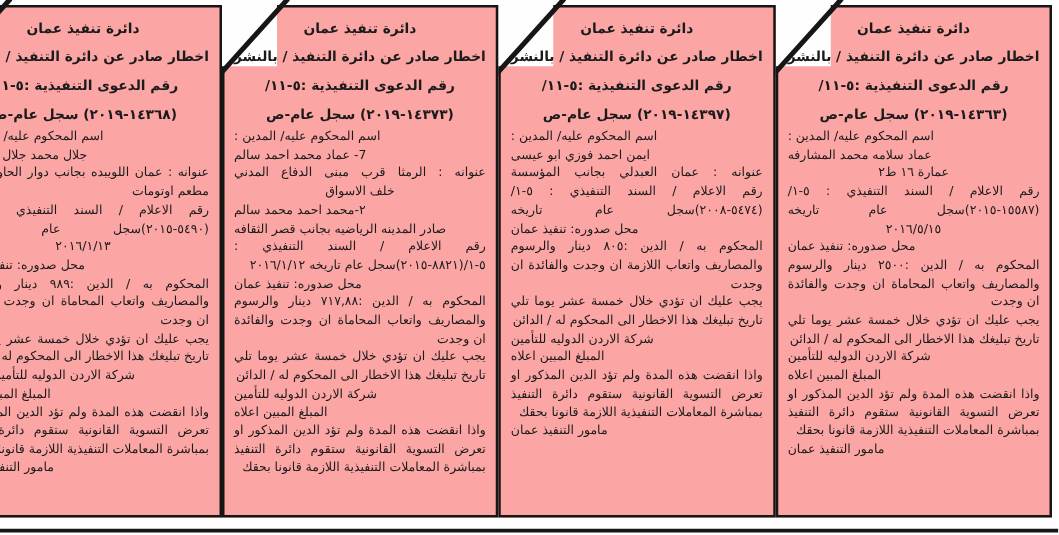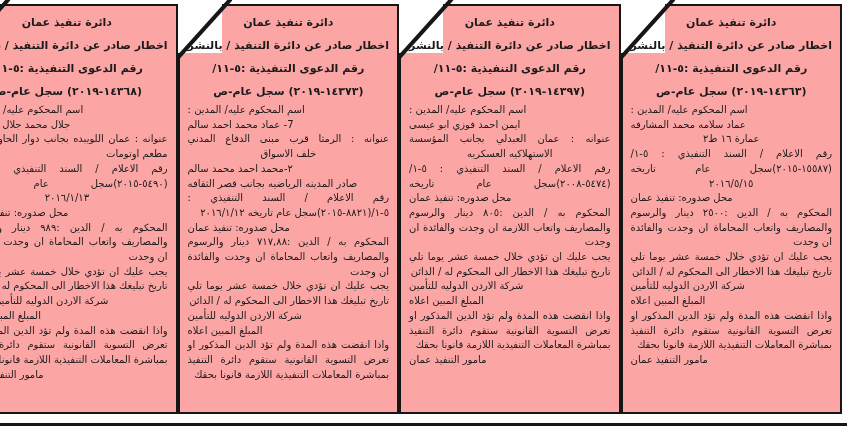--- a/index.html
+++ b/index.html
@@ -71,21 +71,20 @@
     </section>
     <section class="notice">
       <div class="content">
           <div class="ln h">دائرة تنفيذ عمان</div>
           <div class="ln h">اخطار صادر عن دائرة التنفيذ / بالنشر</div>
           <div class="ln h">رقم الدعوى التنفيذية :٥-١١/</div>
           <div class="ln h">(١٤٣٩٧-٢٠١٩) سجل عام-ص</div>
           <div class="ln r">اسم المحكوم عليه/ المدين :</div>
           <div class="ln r">ايمن احمد فوزي ابو عيسى</div>
           <div class="ln jl">عنوانه : عمان العبدلي بجانب المؤسسة</div>
-          <div class="ln c">الاستهلاكيه العسكريه</div>
           <div class="ln jl">رقم الاعلام / السند التنفيذي : ٥-١/</div>
           <div class="ln jl">(٥٤٧٤-٢٠٠٨)سجل عام تاريخه</div>
           <div class="ln r">محل صدوره: تنفيذ عمان</div>
           <div class="ln j">المحكوم به / الدين :٨٠٥ دينار والرسوم والمصاريف واتعاب اللازمة ان وجدت والفائدة ان وجدت</div>
           <div class="ln j">يجب عليك ان تؤدي خلال خمسة عشر يوما تلي تاريخ تبليغك هذا الاخطار الى المحكوم له / الدائن</div>
           <div class="ln r">شركة الاردن الدوليه للتأمين</div>
           <div class="ln r">المبلغ المبين اعلاه</div>
           <div class="ln j">واذا انقضت هذه المدة ولم تؤد الدين المذكور او تعرض التسوية القانونية ستقوم دائرة التنفيذ بمباشرة المعاملات التنفيذية اللازمة قانونا بحقك</div>
           <div class="ln r">مامور التنفيذ عمان</div>
         </div>

